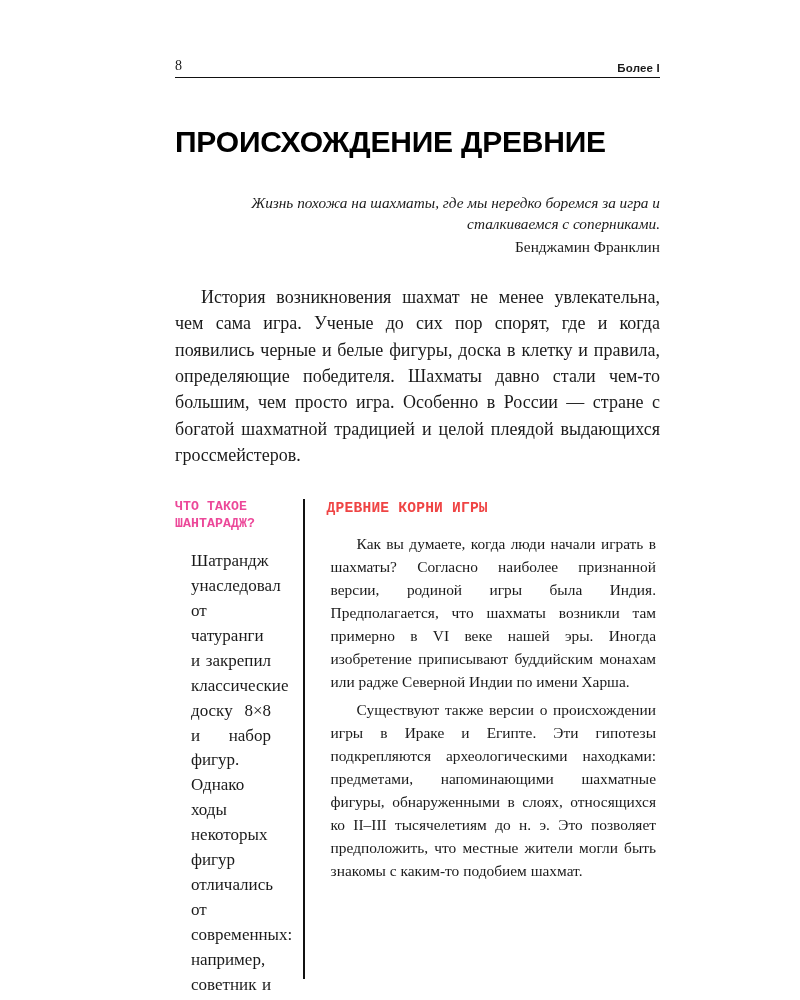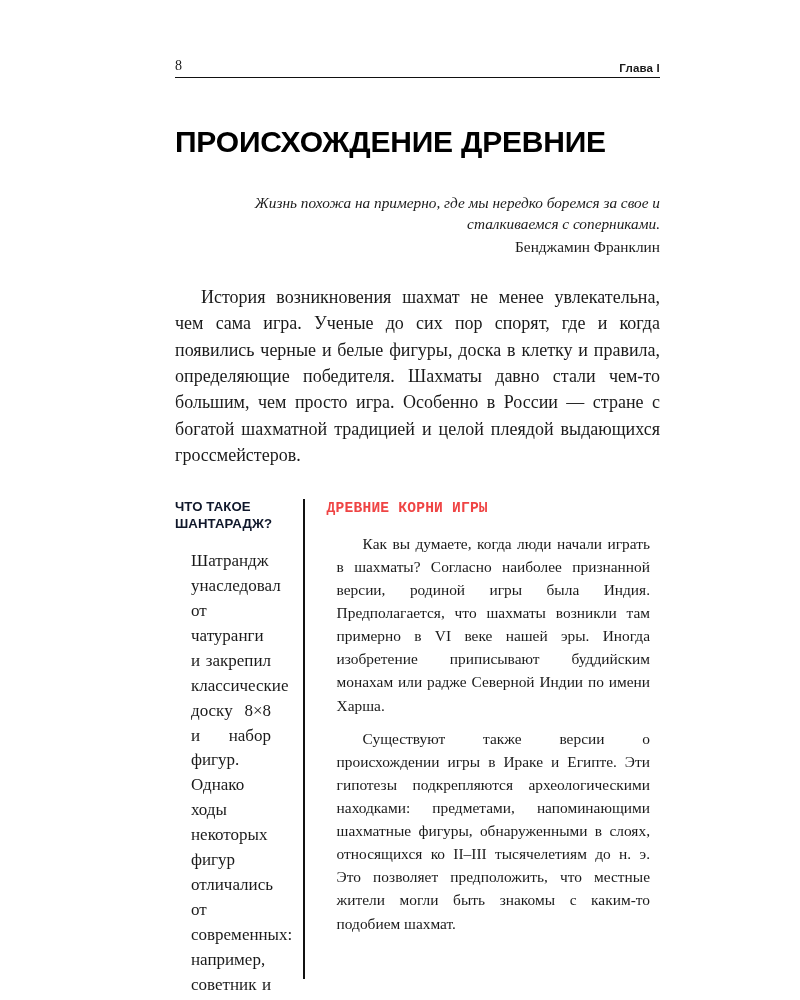--- a/index.html
+++ b/index.html
@@ -93,26 +93,26 @@
     background: #111;
     flex: 0 0 1.6px;
     align-self: stretch;
     margin-right: 22px;
     height: 480px;
   }
   .col-main {
     flex: 1 1 auto;
   }
   .side-head {
-    font-family: Liberation Sans, sans-serif;
+    font-family: Liberation Mono, monospace;
     font-weight: 700;
     font-size: 13.2px;
     line-height: 1.28;
     letter-spacing: 0.1px;
-    color: #0f172a;
+    color: #ec4899;
     text-transform: uppercase;
     margin: 0 0 14px 0;
   }
   .side-body {
     font-size: 17px;
     line-height: 1.47;
     text-align: justify;
     hyphens: auto;
     margin: 16px;
   }
@@ -123,39 +123,39 @@
     letter-spacing: 0.2px;
     text-transform: uppercase;
     color: #ef4444;
     margin: 1px 0 16px 0;
   }
   .main-body p {
     font-size: 15.4px;
     line-height: 1.5;
     text-align: justify;
     text-indent: 26px;
-    margin: 10px;
+    margin: 4px;
     hyphens: auto;
   }
 </style>
 </head>
 <body>
 
 <div class="page">
   <div class="content">
 
     <div class="runhead">
       <span class="folio">8</span>
-      <span class="chap">Глава I</span>
+      <span class="chap">Более I</span>
     </div>
 
     <h1 class="title">ПРОИСХОЖДЕНИЕ ДРЕВНИЕ</h1>
 
     <div class="epigraph">
-      <span class="quote">Жизнь похожа на примерно, где мы нередко боремся за свое и сталкиваемся с соперниками.</span>
+      <span class="quote">Жизнь похожа на шахматы, где мы нередко боремся за игра и сталкиваемся с соперниками.</span>
       <span class="author">Бенджамин Франклин</span>
     </div>
 
     <p class="intro">История возникновения шахмат не менее увлекательна, чем сама игра. Ученые до сих пор спорят, где и когда появились черные и белые фигуры, доска в клетку и правила, определяющие победителя. Шахматы давно стали чем-то большим, чем просто игра. Особенно в России — стране с богатой шахматной традицией и целой плеядой выдающихся гроссмейстеров.</p>
 
     <div class="columns">
 
       <div class="col-side">
         <div class="side-head">ЧТО ТАКОЕ ШАНТАРАДЖ?</div>
         <p class="side-body">Шатрандж унаследовал от чатуранги и закрепил классические доску 8×8 и набор фигур. Однако ходы некоторых фигур отличались от современных: например, советник и слон двигались иначе. Поэтому шатрандж стал прямым предком шахмат по устройству игры, но не совпадал с ними по всем правилам хода</p>

